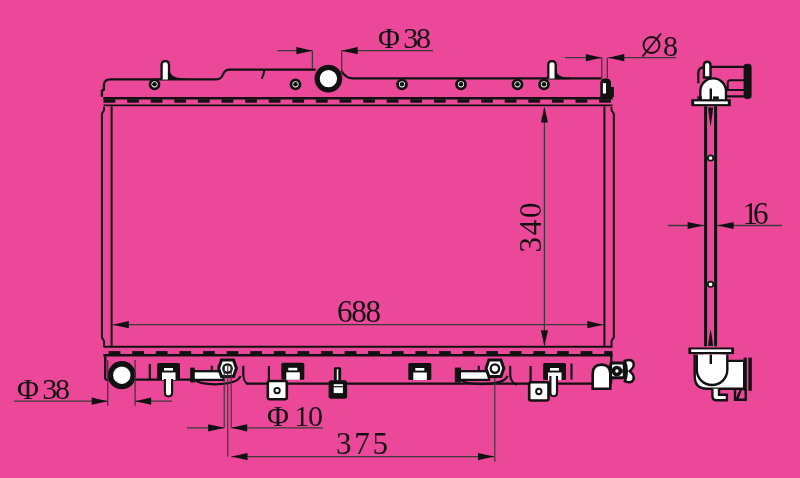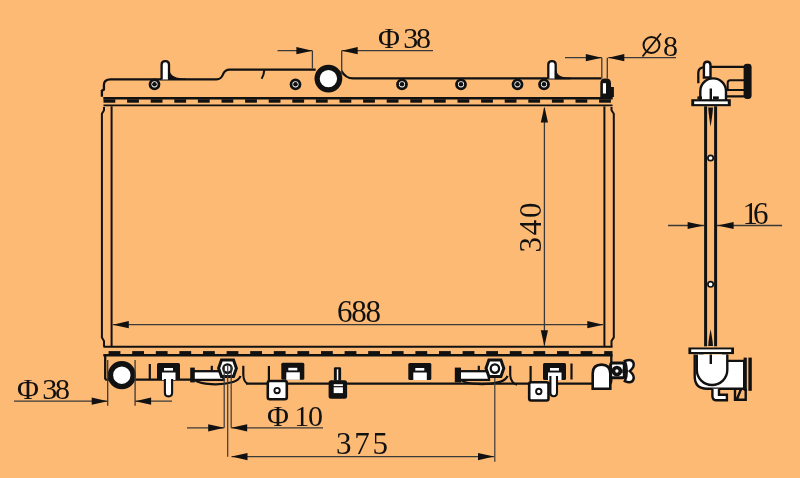--- a/index.html
+++ b/index.html
@@ -1,16 +1,16 @@
 <!DOCTYPE html>
 <html><head>
 <meta charset="utf-8">
 <style>
   html,body{margin:0;padding:0;background:#fff;}
-  .wrap{position:relative;width:800px;height:478px;background:#fdba74;overflow:hidden;}
+  .wrap{position:relative;width:800px;height:478px;background:#ec4899;overflow:hidden;}
   svg{position:absolute;left:0;top:0;}
   text{font-family:"Liberation Serif",serif;fill:#111;}
 </style>
 </head>
 <body>
 
 <div class="wrap">
 <svg width="800" height="478" viewBox="0 0 800 478">
 
 <path d="M101.9,96.8 V90.6 L103.9,89.6 V85 Q103.9,79.3 110.5,79.3 H216.5 C220.5,79.3 221.6,77.6 222.9,74.6 C224.2,71.2 226.2,69.7 229.7,69.7 H315.7" fill="none" stroke="#111" stroke-width="2.3"></path>

